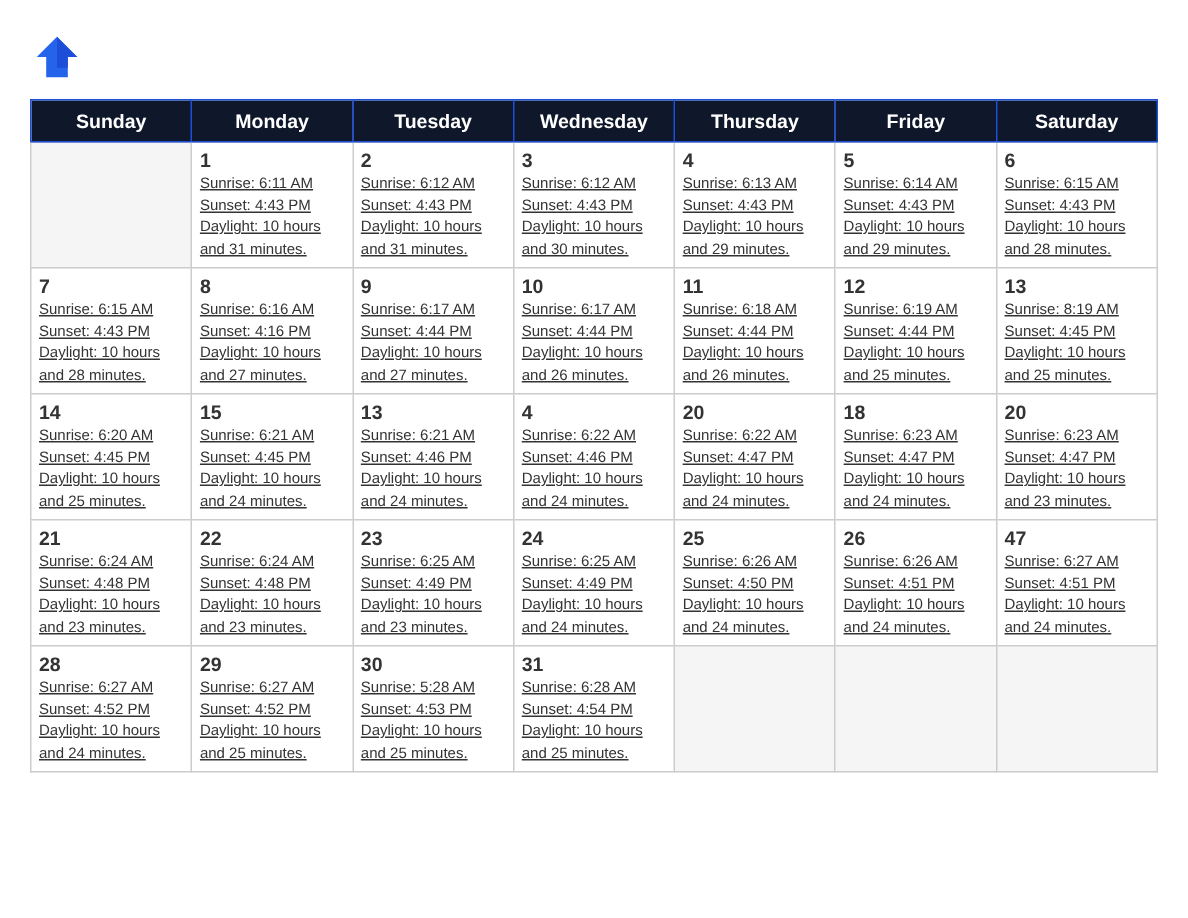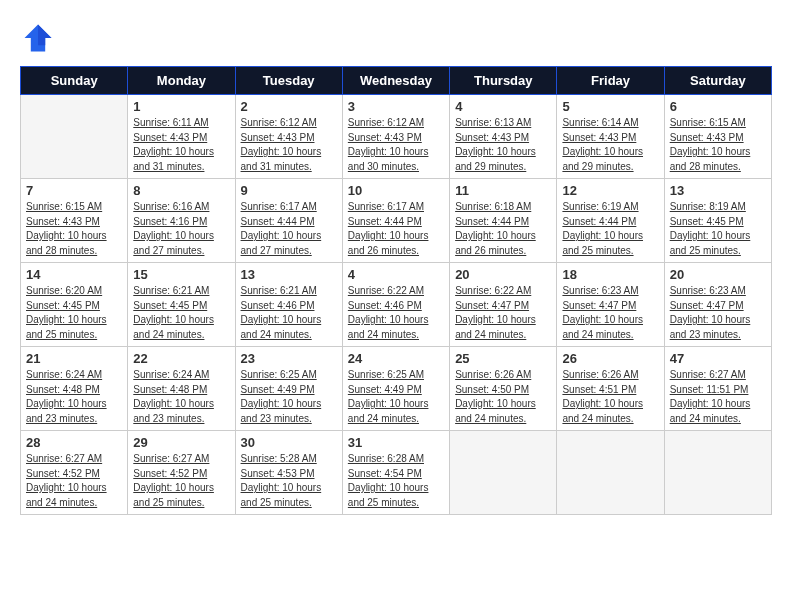--- a/index.html
+++ b/index.html
@@ -310,21 +310,21 @@
         <td>
           <span class="day-num">26</span>
           <div class="day-info">Sunrise: 6:26 AM
 Sunset: 4:51 PM
 Daylight: 10 hours
 and 24 minutes.</div>
         </td>
         <td>
           <span class="day-num">47</span>
           <div class="day-info">Sunrise: 6:27 AM
-Sunset: 11:51 PM
+Sunset: 4:51 PM
 Daylight: 10 hours
 and 24 minutes.</div>
         </td>
       </tr>
       <tr>
         <td>
           <span class="day-num">28</span>
           <div class="day-info">Sunrise: 6:27 AM
 Sunset: 4:52 PM
 Daylight: 10 hours

